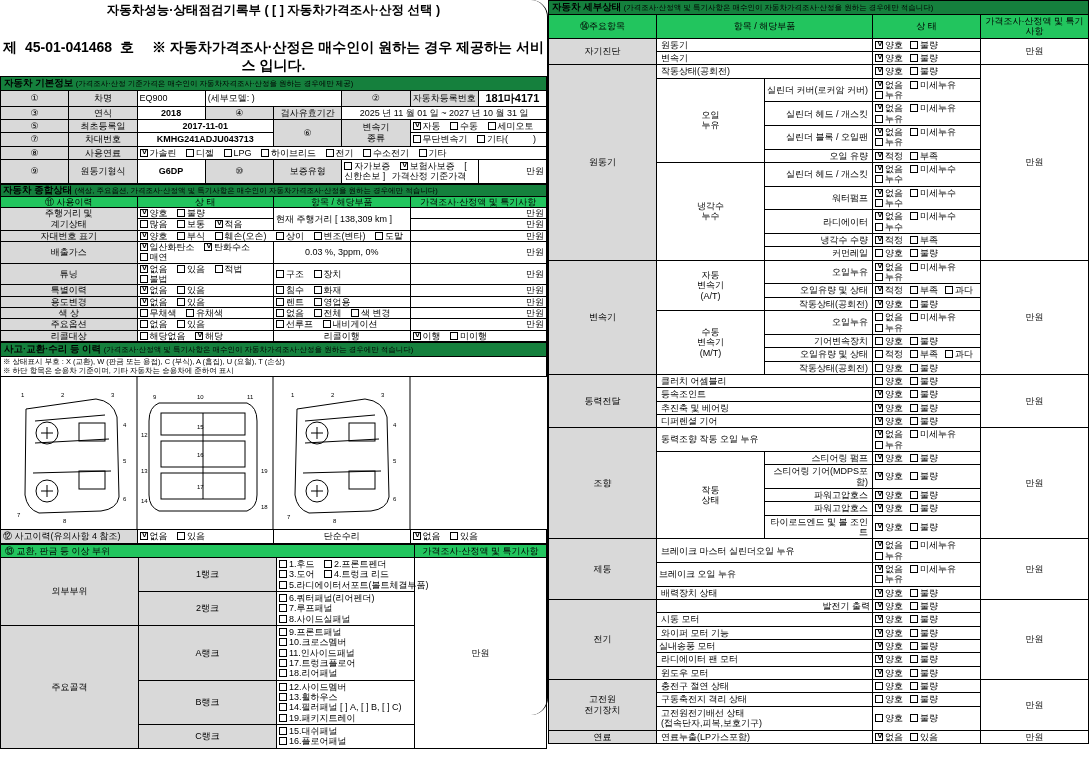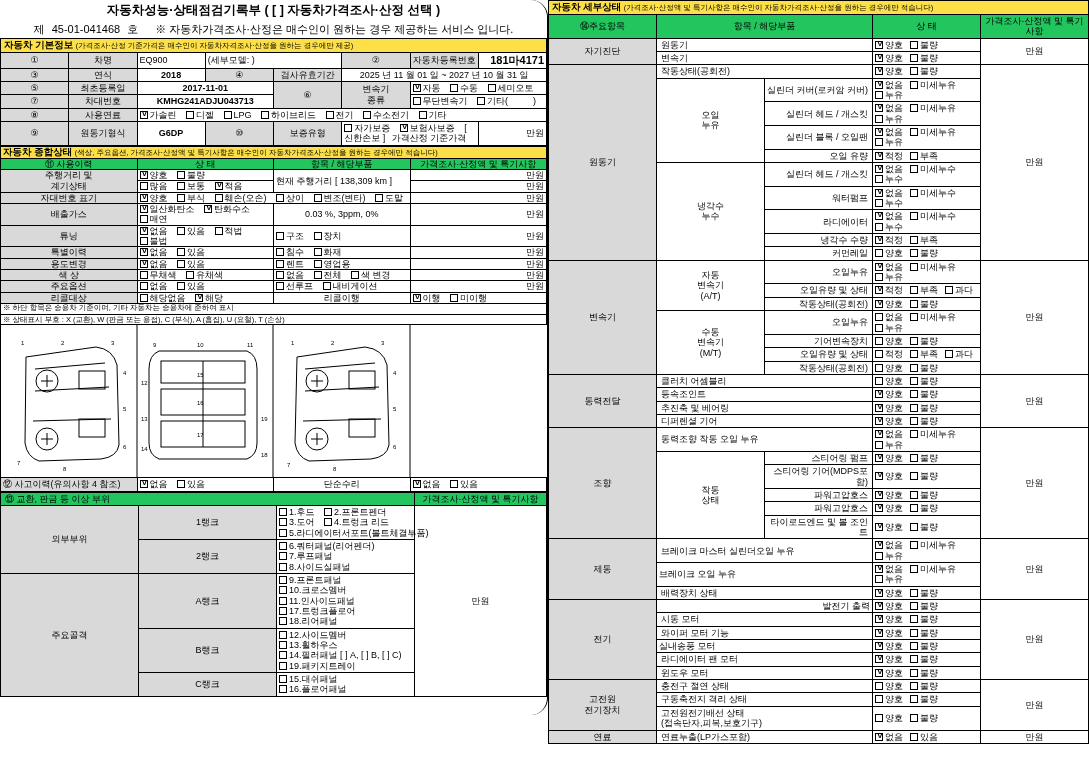--- a/index.html
+++ b/index.html
@@ -17,54 +17,54 @@
 
   table { border-collapse:collapse; width:100%; table-layout:fixed; }
   td, th { border:1px solid #000; padding:1px 2px; vertical-align:middle; font-weight:normal; font-size:9px; line-height:1.15; }
   .c { text-align:center; }
   .l { text-align:left; }
   .r { text-align:right; }
   .shade { background:#d9d9d9; }
   .title-wrap { text-align:center; padding:2px 0 1px 0; }
   .title { font-size:12.5px; font-weight:bold; letter-spacing:0px; }
   .note { font-size:8px; font-weight:normal; }
-  .sect { background:#fde047; font-weight:bold; font-size:9.5px; padding:1px 3px; }
+  .sect { background:#15803d; font-weight:bold; font-size:9.5px; padding:1px 3px; }
   .sect .note { font-weight:normal; font-size:7.5px; }
 
   
   .cb {
     display:inline-block; width:8px; height:8px; border:1px solid #000;
     margin-right:2px; vertical-align:-1px; background:#fff; position:relative;
   }
   .cb.on::after {
     content:"V"; position:absolute; left:0px; top:-3px;
     font-size:8px; font-weight:bold; line-height:10px; width:8px; text-align:center;
   }
   .opt { display:inline-block; margin-right:7px; white-space:nowrap; }
   .opt:last-child { margin-right:0; }
 
   .hdr { background:#22c55e; text-align:center; font-weight:bold;margin-top:40px; }
   .val { font-weight:bold; }
-  .big { font-size:11px; font-weight:bold;text-align:right; }
+  .big { font-size:11px; font-weight:bold; }
 
   .smallnote { font-size:7.5px; }
   .dcell { position:relative; }
   svg { display:block; }
   .tight td { padding:0px 2px; }
 </style>
 </head>
 <body>
 
 <div class="page">
 
   <div class="left">
 
     <div class="title-wrap">
       <div class="title">자동차성능·상태점검기록부 ( [   ] 자동차가격조사·산정 선택 )</div>
-      <div style="margin-top:3px;font-size:11px;font-weight:normal;">
+      <div style="margin-top:20px;font-size:14px;font-weight:bold;">
         <span>제</span>
         <span style="margin:0 4px;">45-01-041468</span>
         <span>호</span>
         <span style="margin-left:14px;">※ 자동차가격조사·산정은 매수인이 원하는 경우 제공하는 서비스 입니다.</span>
       </div>
     </div>
 
     <table>
       <tbody>
           <tr>
@@ -277,25 +277,31 @@
         <td class="l">
           <span class="opt"><span class="cb on"></span><span>이행</span></span>
           <span class="opt"><span class="cb"></span><span>미이행</span></span>
         </td>
       </tr>
     </tbody>
       </table>
 
     <table>
       <tbody>
+          <tr>
+        <td colspan="4" class="sect">
+          <span>사고·교환·수리 등 이력</span>
+          <span class="note">(가격조사·산정액 및 특기사항은 매수인이 자동차가격조사·산정을 원하는 경우에만 적습니다)</span>
+        </td>
+      </tr>
+      <tr>
+        <td colspan="4" class="l smallnote" style="border-bottom:none;padding-bottom:0;">※ 상태표시 부호 : X (교환), W (판금 또는 용접), C (부식), A (흠집), U (요철), T (손상)</td>
+      </tr>
       <tr>
         <td colspan="4" class="l smallnote" style="border-top:none;padding-top:0;">※ 하단 항목은 승용차 기준이며, 기타 자동차는 승용차에 준하여 표시</td>
-      </tr>
-      <tr>
-        <td colspan="4" class="l smallnote" style="border-bottom:none;padding-bottom:0;">※ 상태표시 부호 : X (교환), W (판금 또는 용접), C (부식), A (흠집), U (요철), T (손상)</td>
       </tr>
       <tr>
         <td colspan="4" class="dcell" style="padding:0;">
           <svg width="546" height="152" viewBox="0 0 546 152">
             <rect x="0" y="0" width="546" height="152" fill="#ffffff"></rect>
 
             <line x1="136" y1="0" x2="136" y2="152" stroke="#000" stroke-width="1"></line>
             <line x1="272" y1="0" x2="272" y2="152" stroke="#000" stroke-width="1"></line>
             <line x1="409" y1="0" x2="409" y2="152" stroke="#000" stroke-width="1"></line>
 

